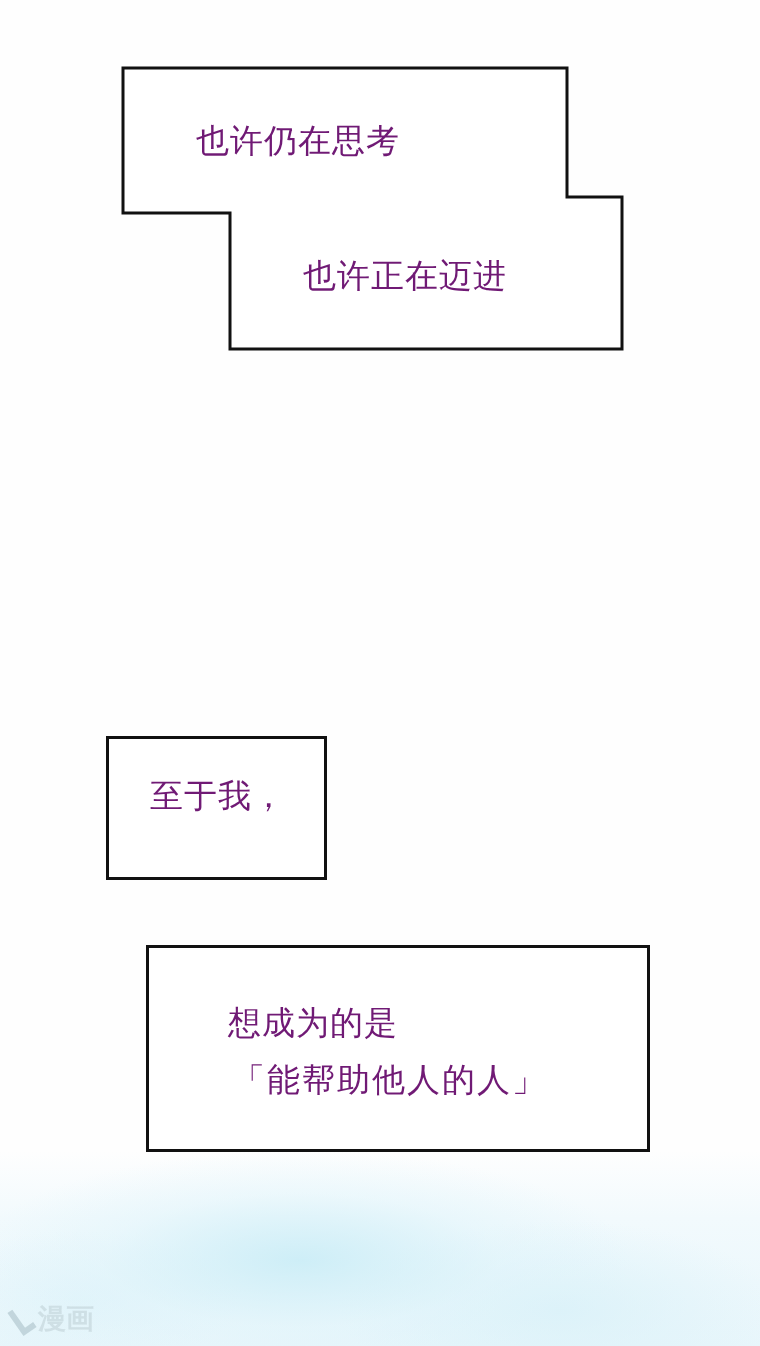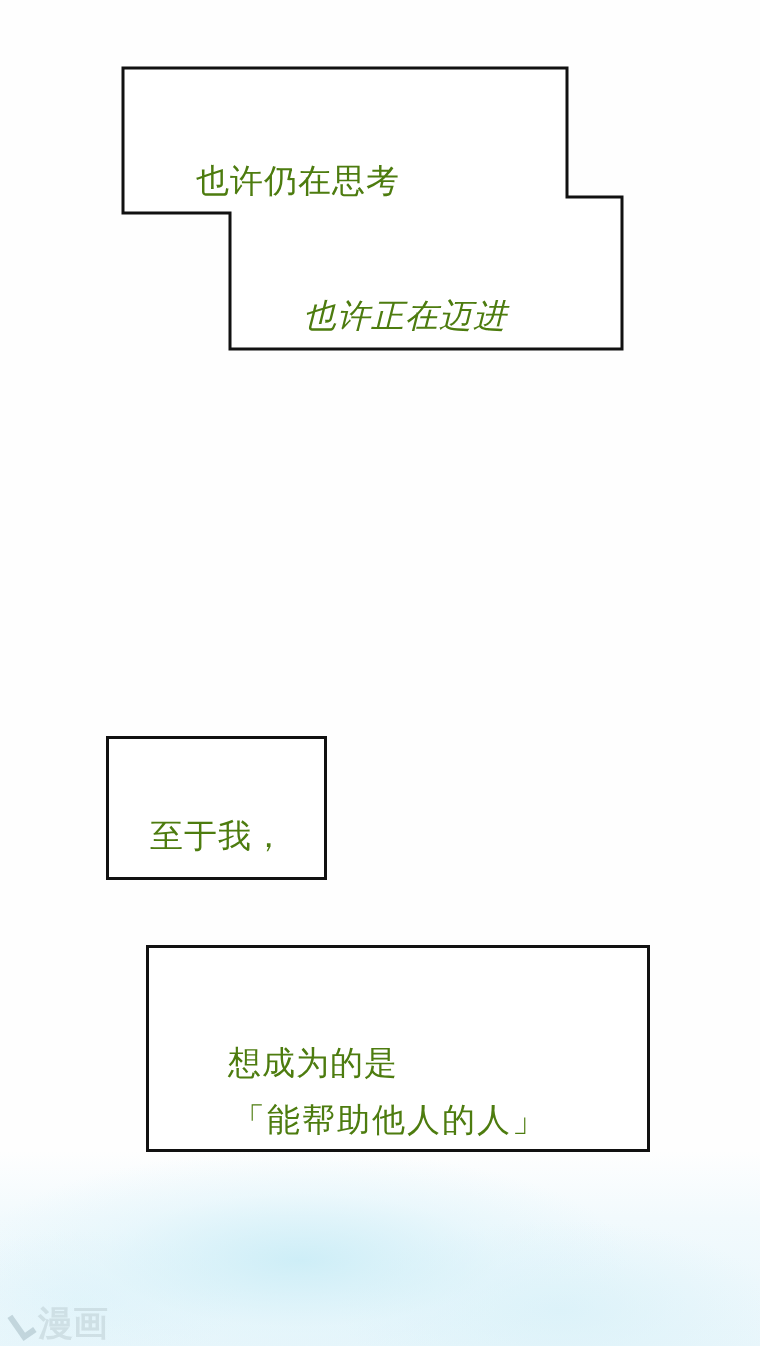--- a/index.html
+++ b/index.html
@@ -24,42 +24,41 @@
         radial-gradient(ellipse 220px 90px at 560px 160px, rgba(214,240,248,0.7), rgba(255,255,255,0) 100%),
         radial-gradient(ellipse 160px 70px at 80px 150px, rgba(220,242,249,0.6), rgba(255,255,255,0) 100%),
         linear-gradient(to bottom, #fefefe 0%, #f2fafd 35%, #e8f6fb 100%);
     }
     .panel-svg {
       position: absolute;
       left: 0; top: 0;
     }
     .caption {
       position: absolute;
-      color: #4d7c0f;
+      color: #701a75;
       font-size: 33px;
       line-height: 1;
       letter-spacing: 1px;
       white-space: nowrap;
-      margin-top: 40px;
     }
     .box {
       position: absolute;
       border: 3px solid #111;
       background: #fff;
       box-sizing: border-box;
     }
     .watermark {
       position: absolute;
       left: 8px;
       top: 1300px;
       display: flex;
       align-items: center;
       gap: 4px;
       color: rgba(190,205,212,0.55);
-      font-size: 35px;
+      font-size: 28px;
       font-weight: bold;
     }
     .wm-logo {
       width: 26px;
       height: 34px;
       position: relative;
     }
     .wm-logo::before {
       content: "";
       position: absolute;
@@ -72,21 +71,21 @@
   </style>
 </head>
 <body>
 
 <div class="sky"></div>
 
 <svg class="panel-svg" width="760" height="400">
   <path d="M123 68 L567 68 L567 197 L622 197 L622 349 L230 349 L230 213 L123 213 Z" fill="#ffffff" stroke="#111111" stroke-width="3" stroke-linejoin="miter"></path>
 </svg>
 <div class="caption" style="left:196px; top:124px;">也许仍在思考</div>
-<div class="caption" style="left:303px; top:259px;font-style:italic;">也许正在迈进</div>
+<div class="caption" style="left:303px; top:259px;">也许正在迈进</div>
 
 <div class="box" style="left:106px; top:736px; width:221px; height:144px;">
   <div class="caption" style="left:41px; top:40px;">至于我，</div>
 </div>
 
 <div class="box" style="left:146px; top:945px; width:504px; height:207px;">
   <div class="caption" style="left:83px; top:115px; letter-spacing:2px;">「能帮助他人的人」</div>
   <div class="caption" style="left:79px; top:58px;">想成为的是</div>
 </div>
 

